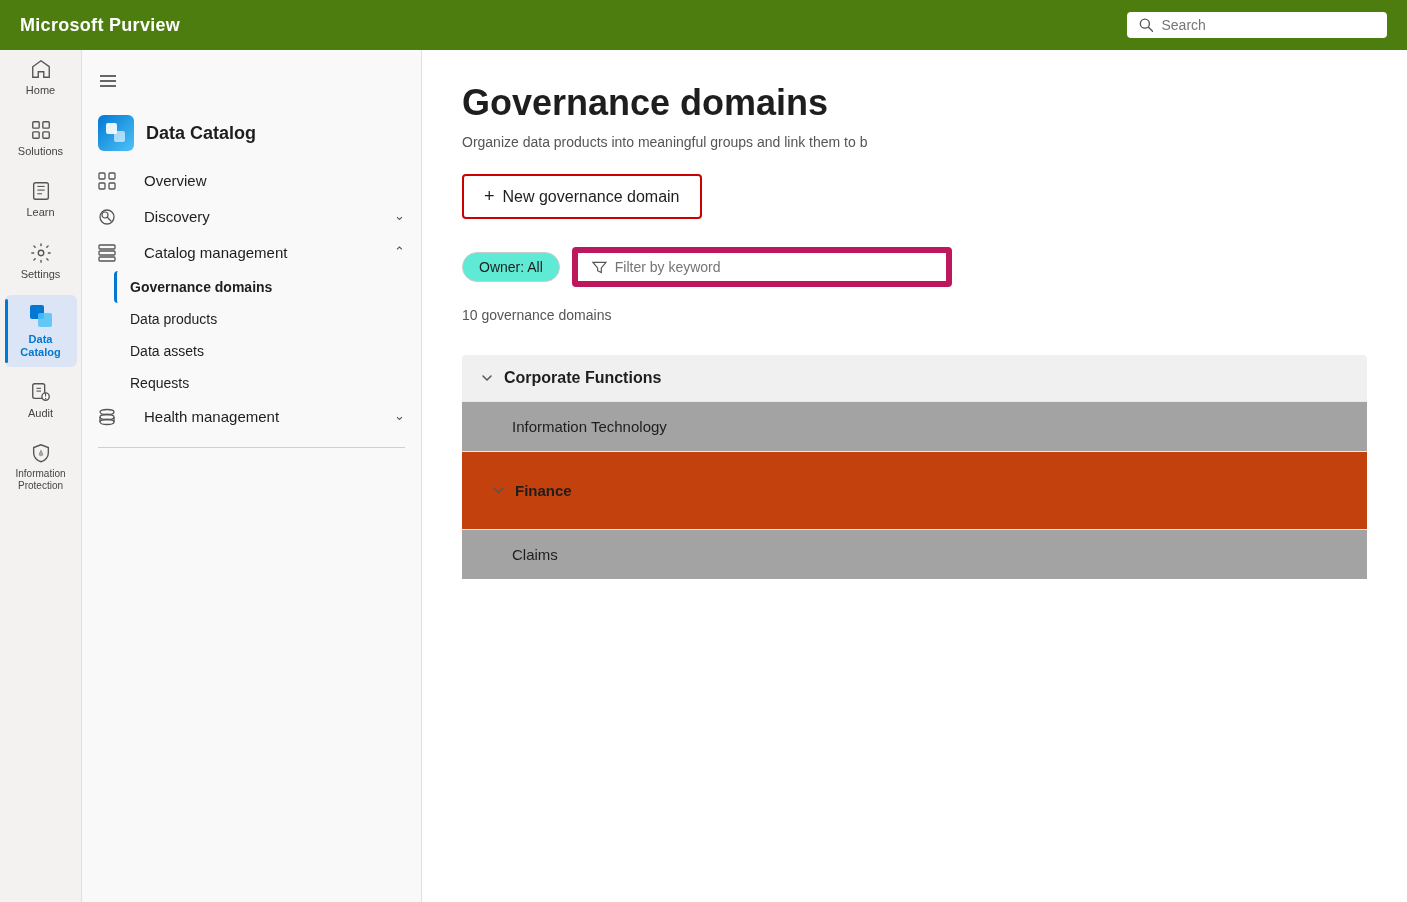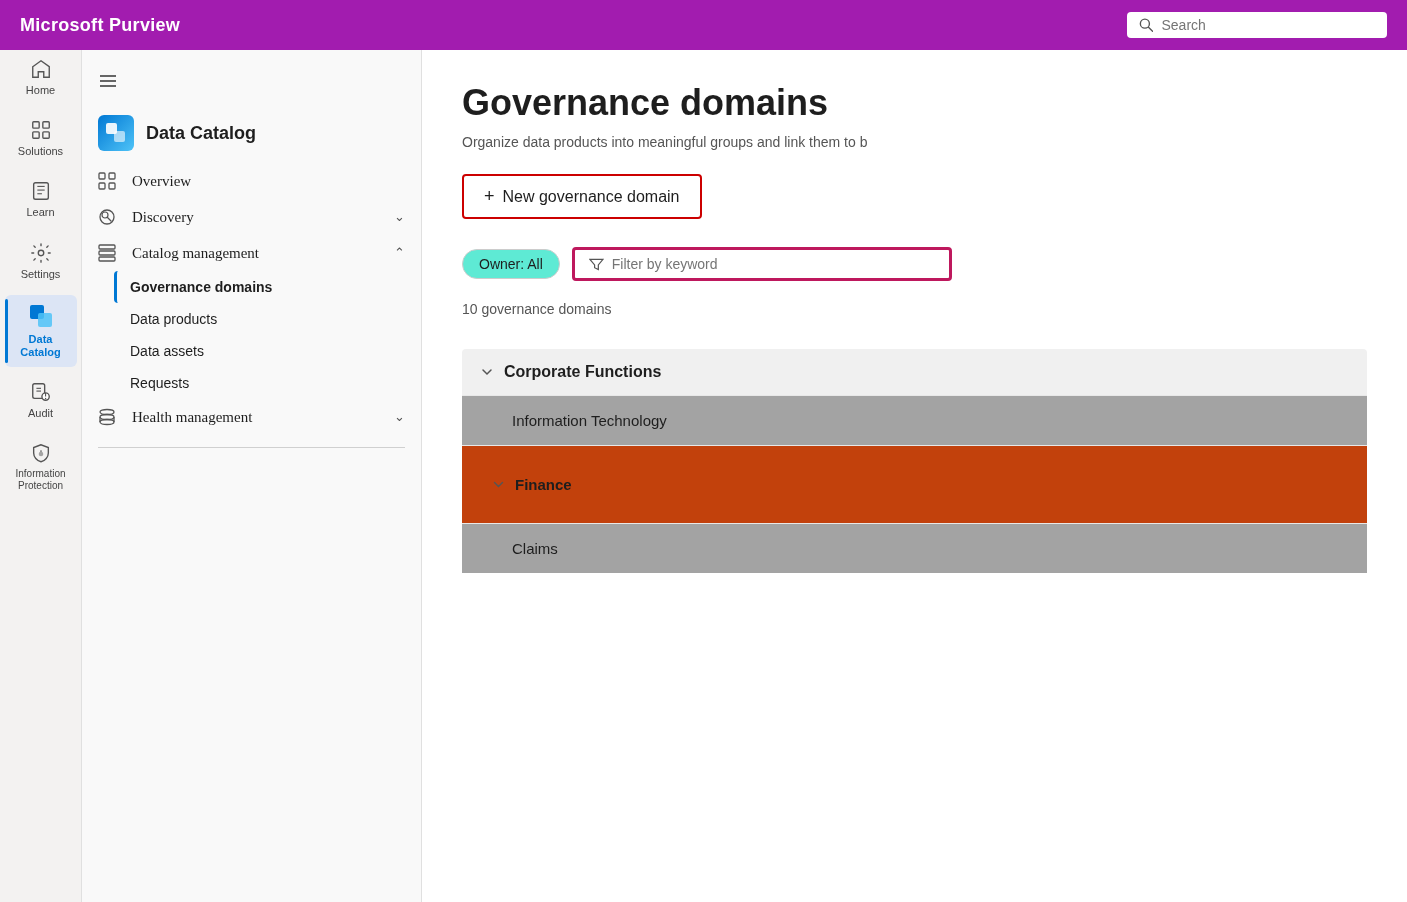--- a/index.html
+++ b/index.html
@@ -1,20 +1,20 @@
 <!DOCTYPE html>
 <html><head>
   <meta charset="utf-8">
   <style>
     * { box-sizing: border-box; margin: 0; padding: 0; }
     body { font-family: 'Segoe UI', sans-serif; display: flex; flex-direction: column; height: 902px; width: 1407px; overflow: hidden; background: #f3f2f1; }
 
     
     .topbar {
-      background: #a21caf;
+      background: #4d7c0f;
       display: flex;
       align-items: center;
       justify-content: space-between;
       padding: 0 20px;
       height: 50px;
       flex-shrink: 0;
     }
     .topbar-title {
       color: white;
       font-size: 18px;
@@ -124,28 +124,26 @@
       border-radius: 6px;
       display: flex;
       align-items: center;
       justify-content: center;
       color: white;
       font-size: 18px;
     }
 
     .menu-item {
       display: flex;
-      align-items: center;
       padding: 9px 16px;
       cursor: pointer;
       border-radius: 4px;
-      gap: 16px;
+      gap: 28px;
       color: #1e1e1e;
       font-size: 15px;
-      font-family: Liberation Serif, serif;
     }
     .menu-item .chevron { margin-left: auto; color: #555; font-size: 13px; }
 
     .sub-items {
       padding-left: 32px;
     }
     .sub-item {
       display: flex;
       align-items: center;
       padding: 8px 16px;
@@ -213,21 +211,21 @@
       padding: 6px 16px;
       background: #5eead4;
       cursor: pointer;
       font-size: 14px;
       color: #1e1e1e;
     }
     .filter-input-wrap {
       display: flex;
       align-items: center;
       gap: 8px;
-      border: 3px solid #be185d;
+      border: 6px solid #be185d;
       border-radius: 4px;
       padding: 6px 14px;
       width: 380px;
       background: white;
     }
     .filter-input-wrap input {
       border: none;
       outline: none;
       font-size: 14px;
       color: #555;

